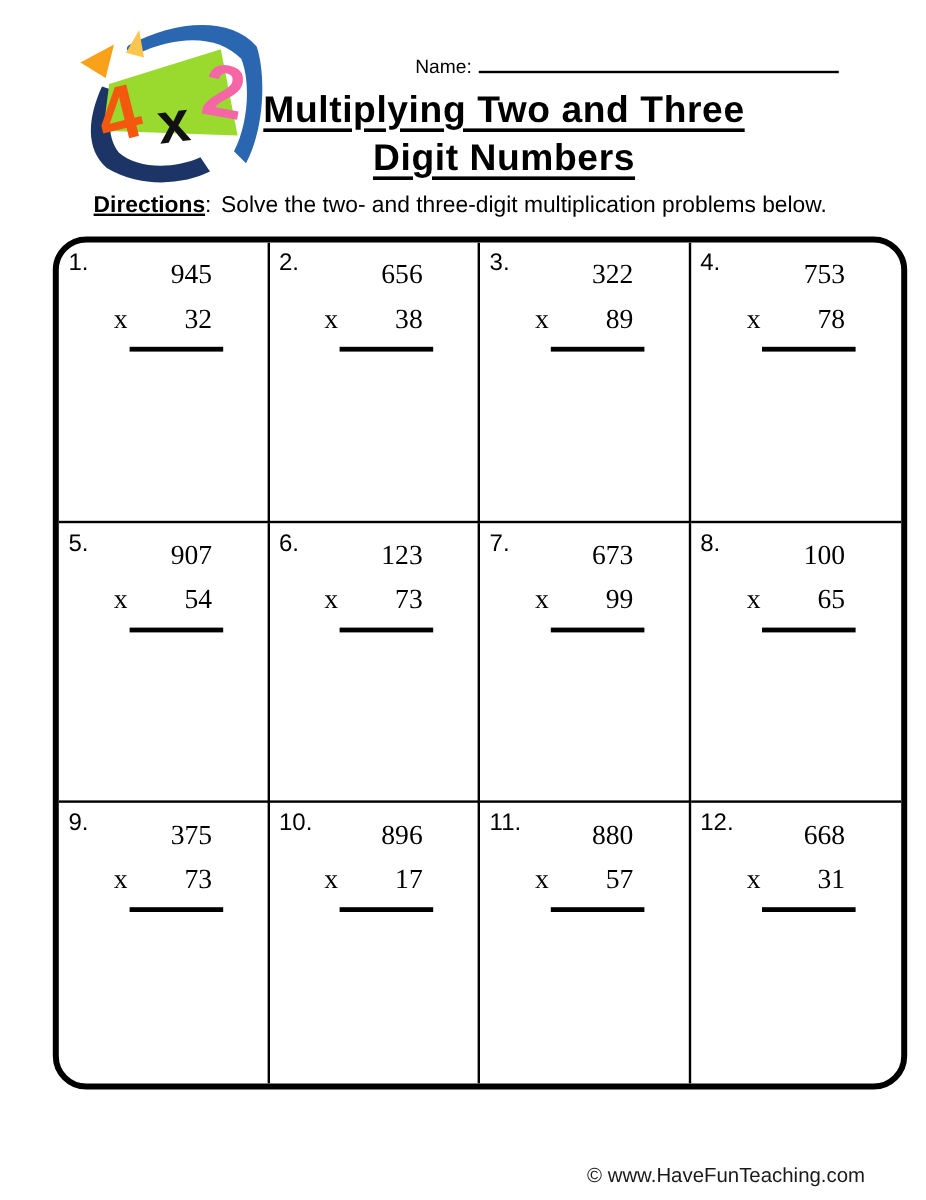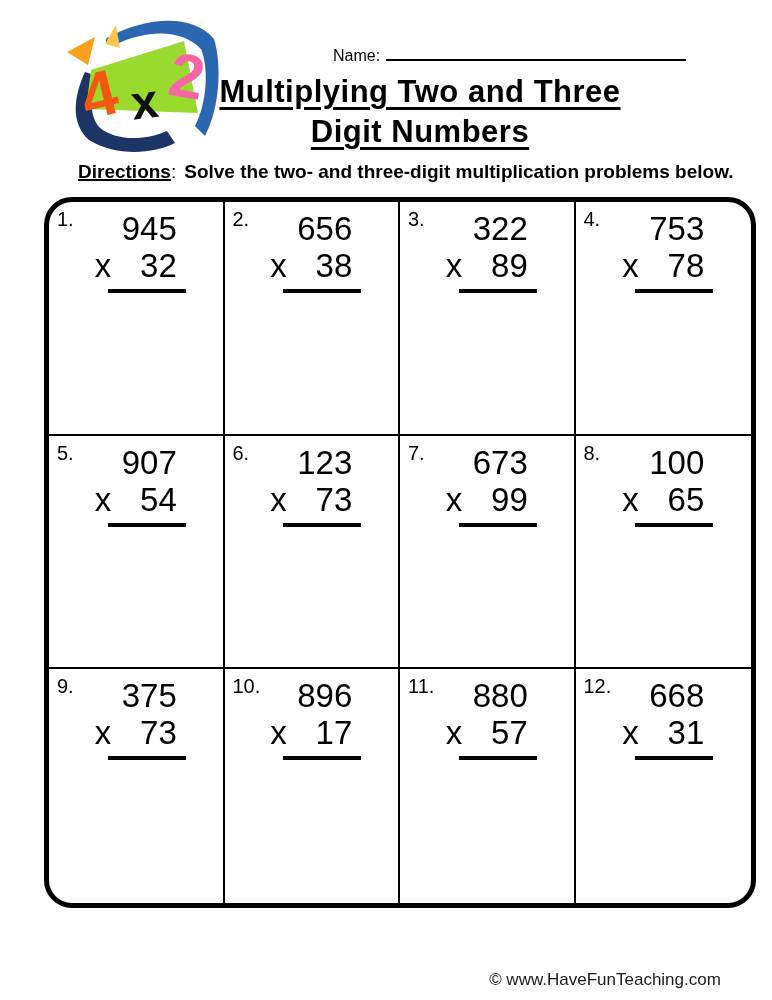--- a/index.html
+++ b/index.html
@@ -18,21 +18,21 @@
   .logo {
     position: absolute;
     left: 55px;
     top: 12px;
     width: 185px;
     height: 145px;
   }
 
   .name-row {
     position: absolute;
-    left: 333px;
+    left: 346px;
     top: 44px;
     font-size: 16px;
     white-space: nowrap;
   }
   .name-line {
     display: inline-block;
     width: 300px;
     height: 15px;
     border-bottom: 2px solid #000;
     margin-left: 6px;
@@ -61,21 +61,21 @@
     left: 78px;
     top: 161px;
     font-size: 19px;
     white-space: nowrap;
   }
   .directions .dlabel {
     font-weight: bold;
     text-decoration: underline;
     text-decoration-thickness: 2px;
   }
-  .directions .dtext { margin-left: 8px; font-weight: bold; }
+  .directions .dtext { margin-left: 8px; }
 
   
   .grid {
     position: absolute;
     left: 44px;
     top: 197px;
     width: 712px;
     height: 711px;
     box-sizing: border-box;
     border: 5px solid #000;
@@ -95,22 +95,23 @@
 
   .pnum {
     position: absolute;
     top: 6px;
     left: 8px;
     font-size: 20px;
   }
   .work {
     width: 82px;
     margin: 8px auto 0 auto;
-    font-size: 33px;
+    font-size: 23px;
     line-height: 37px;
+    font-family: Liberation Serif, serif;
   }
   .work .top { text-align: right; }
   .work .bottom {
     display: flex;
     justify-content: space-between;
     align-items: baseline;
   }
   .work .rule {
     height: 4px;
     background: #000;

